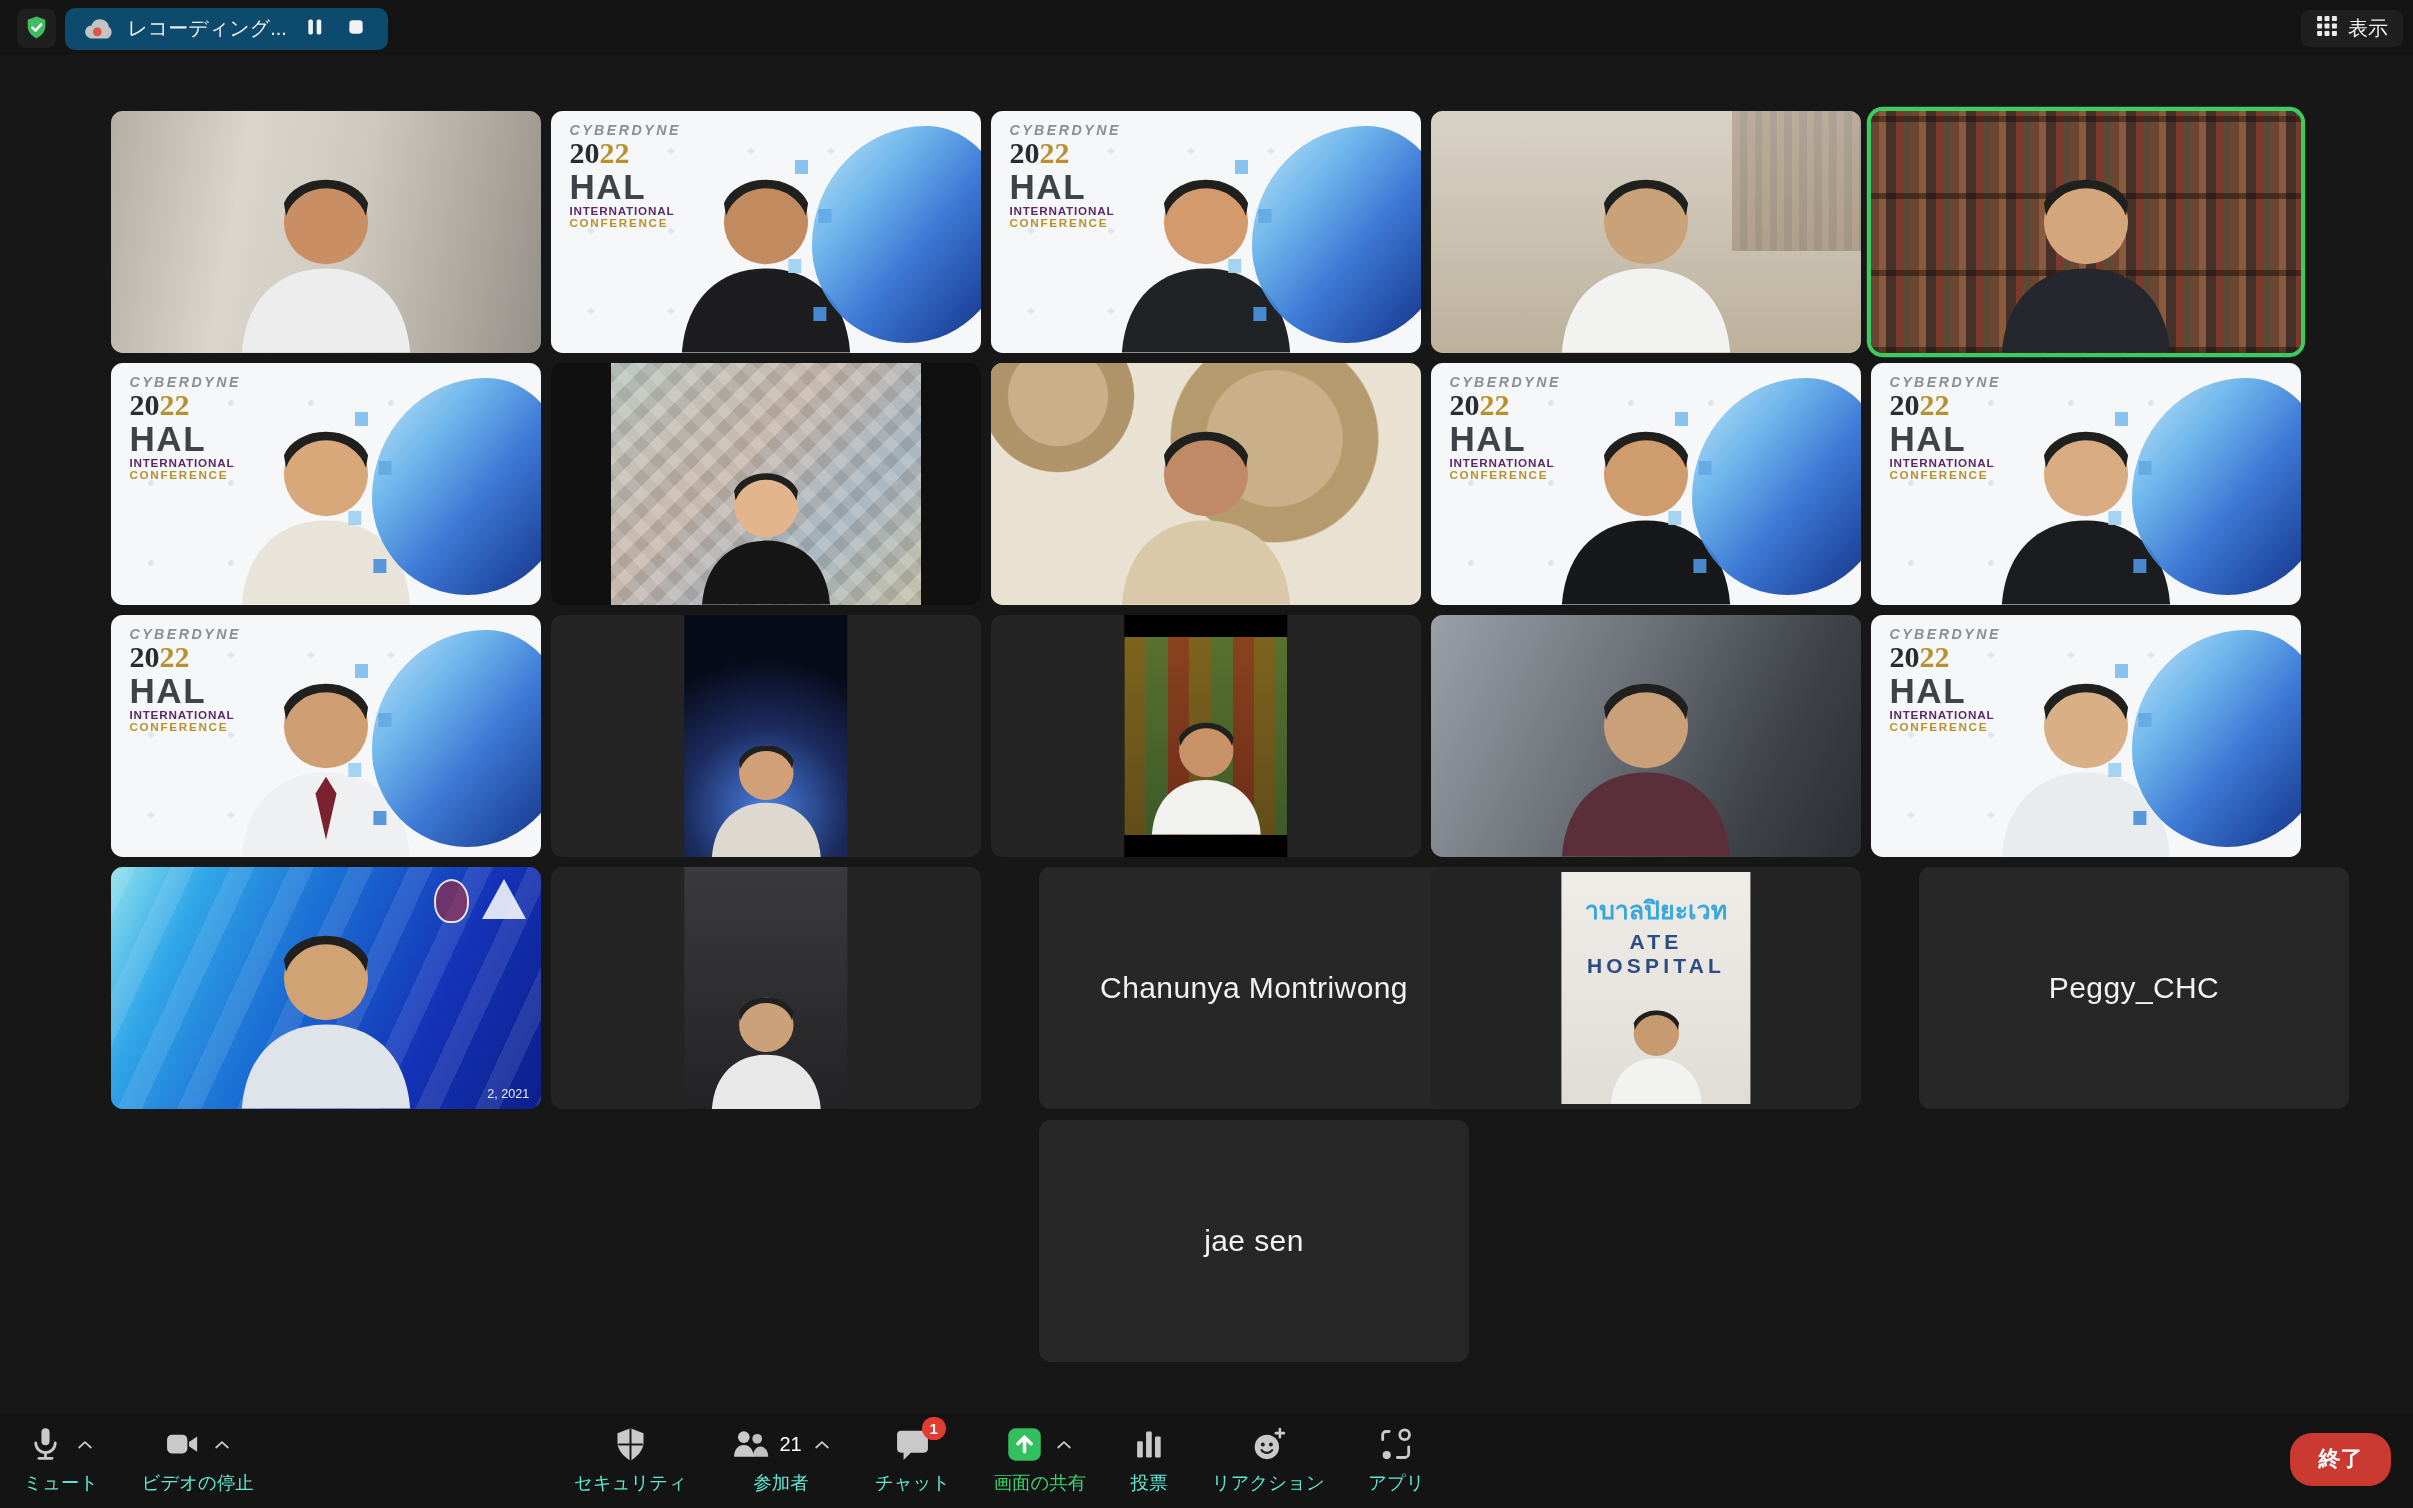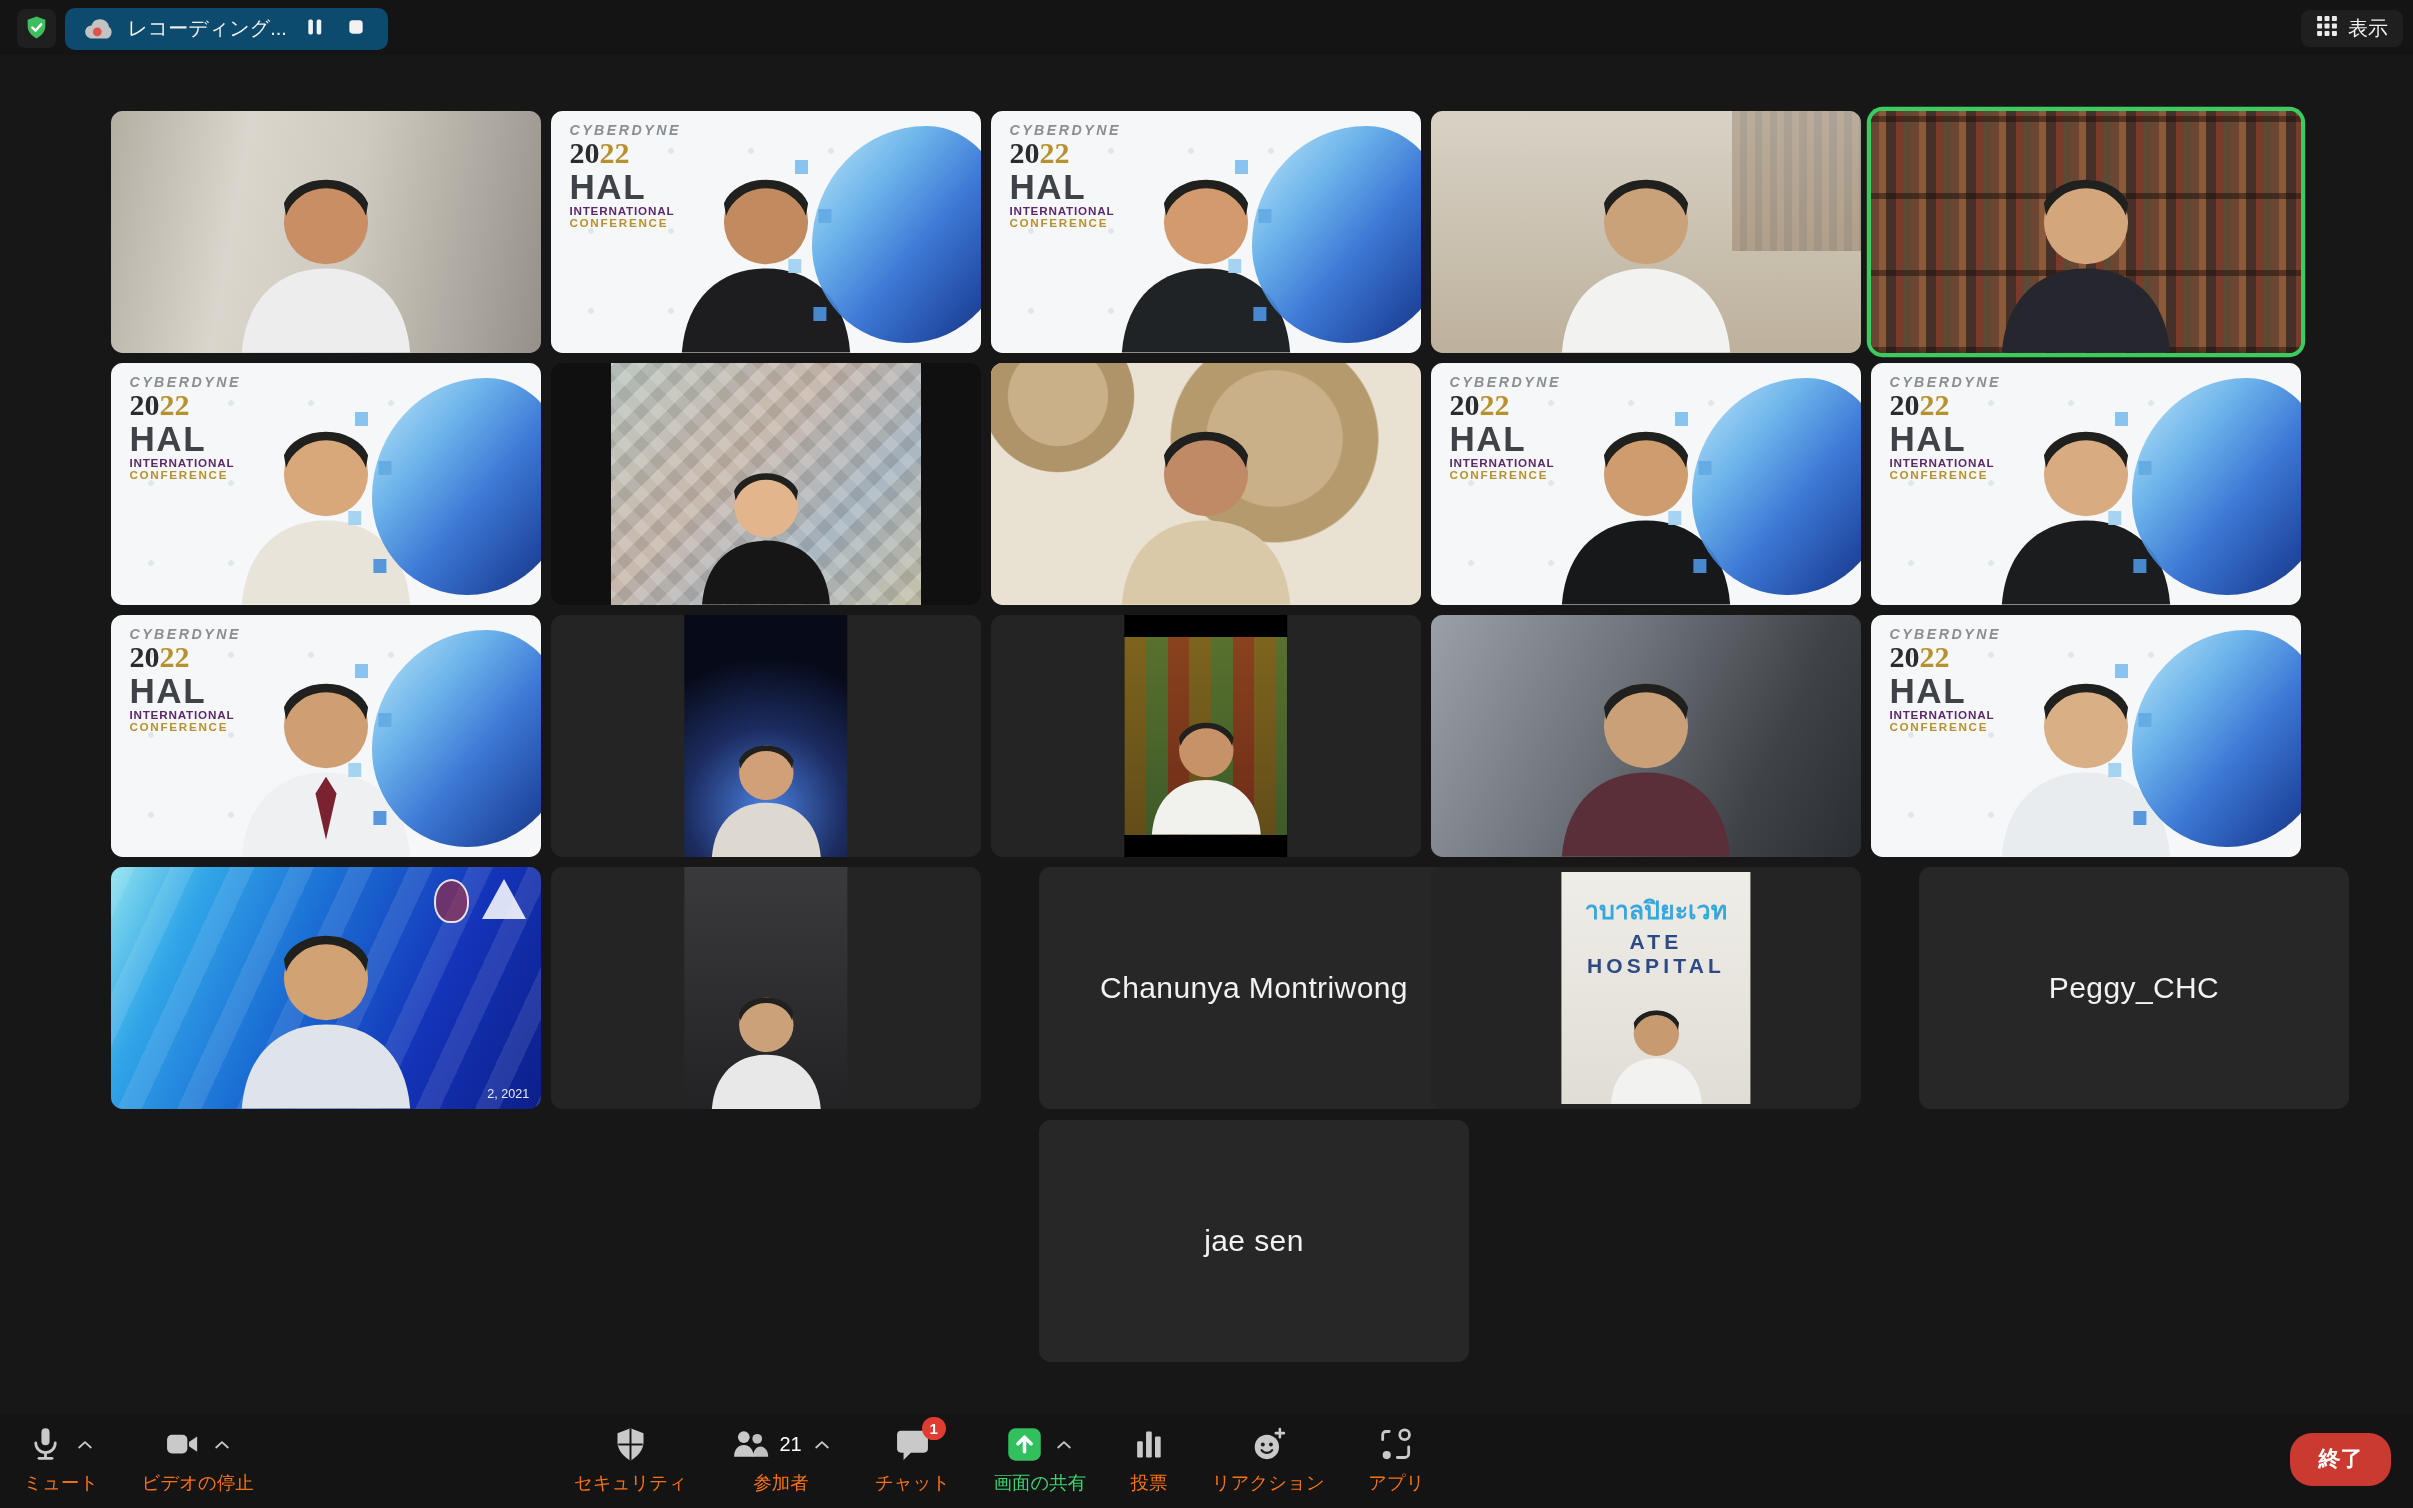--- a/index.html
+++ b/index.html
@@ -107,21 +107,21 @@
   
   .toolbar { position:absolute; bottom:0; left:0; right:0; height:94px; background:#141414;
     display:flex; align-items:center; padding:0 22px 3.4px 11.7px; gap:20px; z-index:5; }
   .tb-item { display:flex; flex-direction:column; align-items:center; justify-content:center; gap:4.2px;
     padding:5px 11.7px; border-radius:10px; background:transparent; border:none; cursor:pointer; font-family:inherit; }
   .tb-icon-row { display:flex; align-items:center; gap:10px; height:42px; position:relative; }
   .tb-icon { position:relative; display:flex; align-items:center; }
   .tb-icon svg { width:39px; height:39px; display:block; }
   .tb-chev svg { width:20px; height:20px; display:block; }
   .tb-count { font-size:20px; color:#fff; }
-  .tb-label { font-size:18.4px; color:#f97316; white-space:nowrap; }
+  .tb-label { font-size:18.4px; color:#5eead4; white-space:nowrap; }
   .tb-item.accent .tb-label { color:#3bd46e; }
   .badge { position:absolute; top:-8.4px; right:-13.4px; min-width:23.5px; height:23.5px; border-radius:11.7px;
     background:#e03c32; color:#fff; font-size:15px; font-weight:bold;
     display:flex; align-items:center; justify-content:center; padding:0 5.9px; }
   .tb-item.security { margin-left:277px; }
   .rec-icons { display:flex; gap:11.7px; }
   .end-btn { margin-left:auto; background:#cb3a31; color:#fff; font-size:22px; font-weight:bold;
     border:none; border-radius:22px; padding:11.7px 28.5px; cursor:pointer; font-family:inherit; }
 </style>
 </head>

